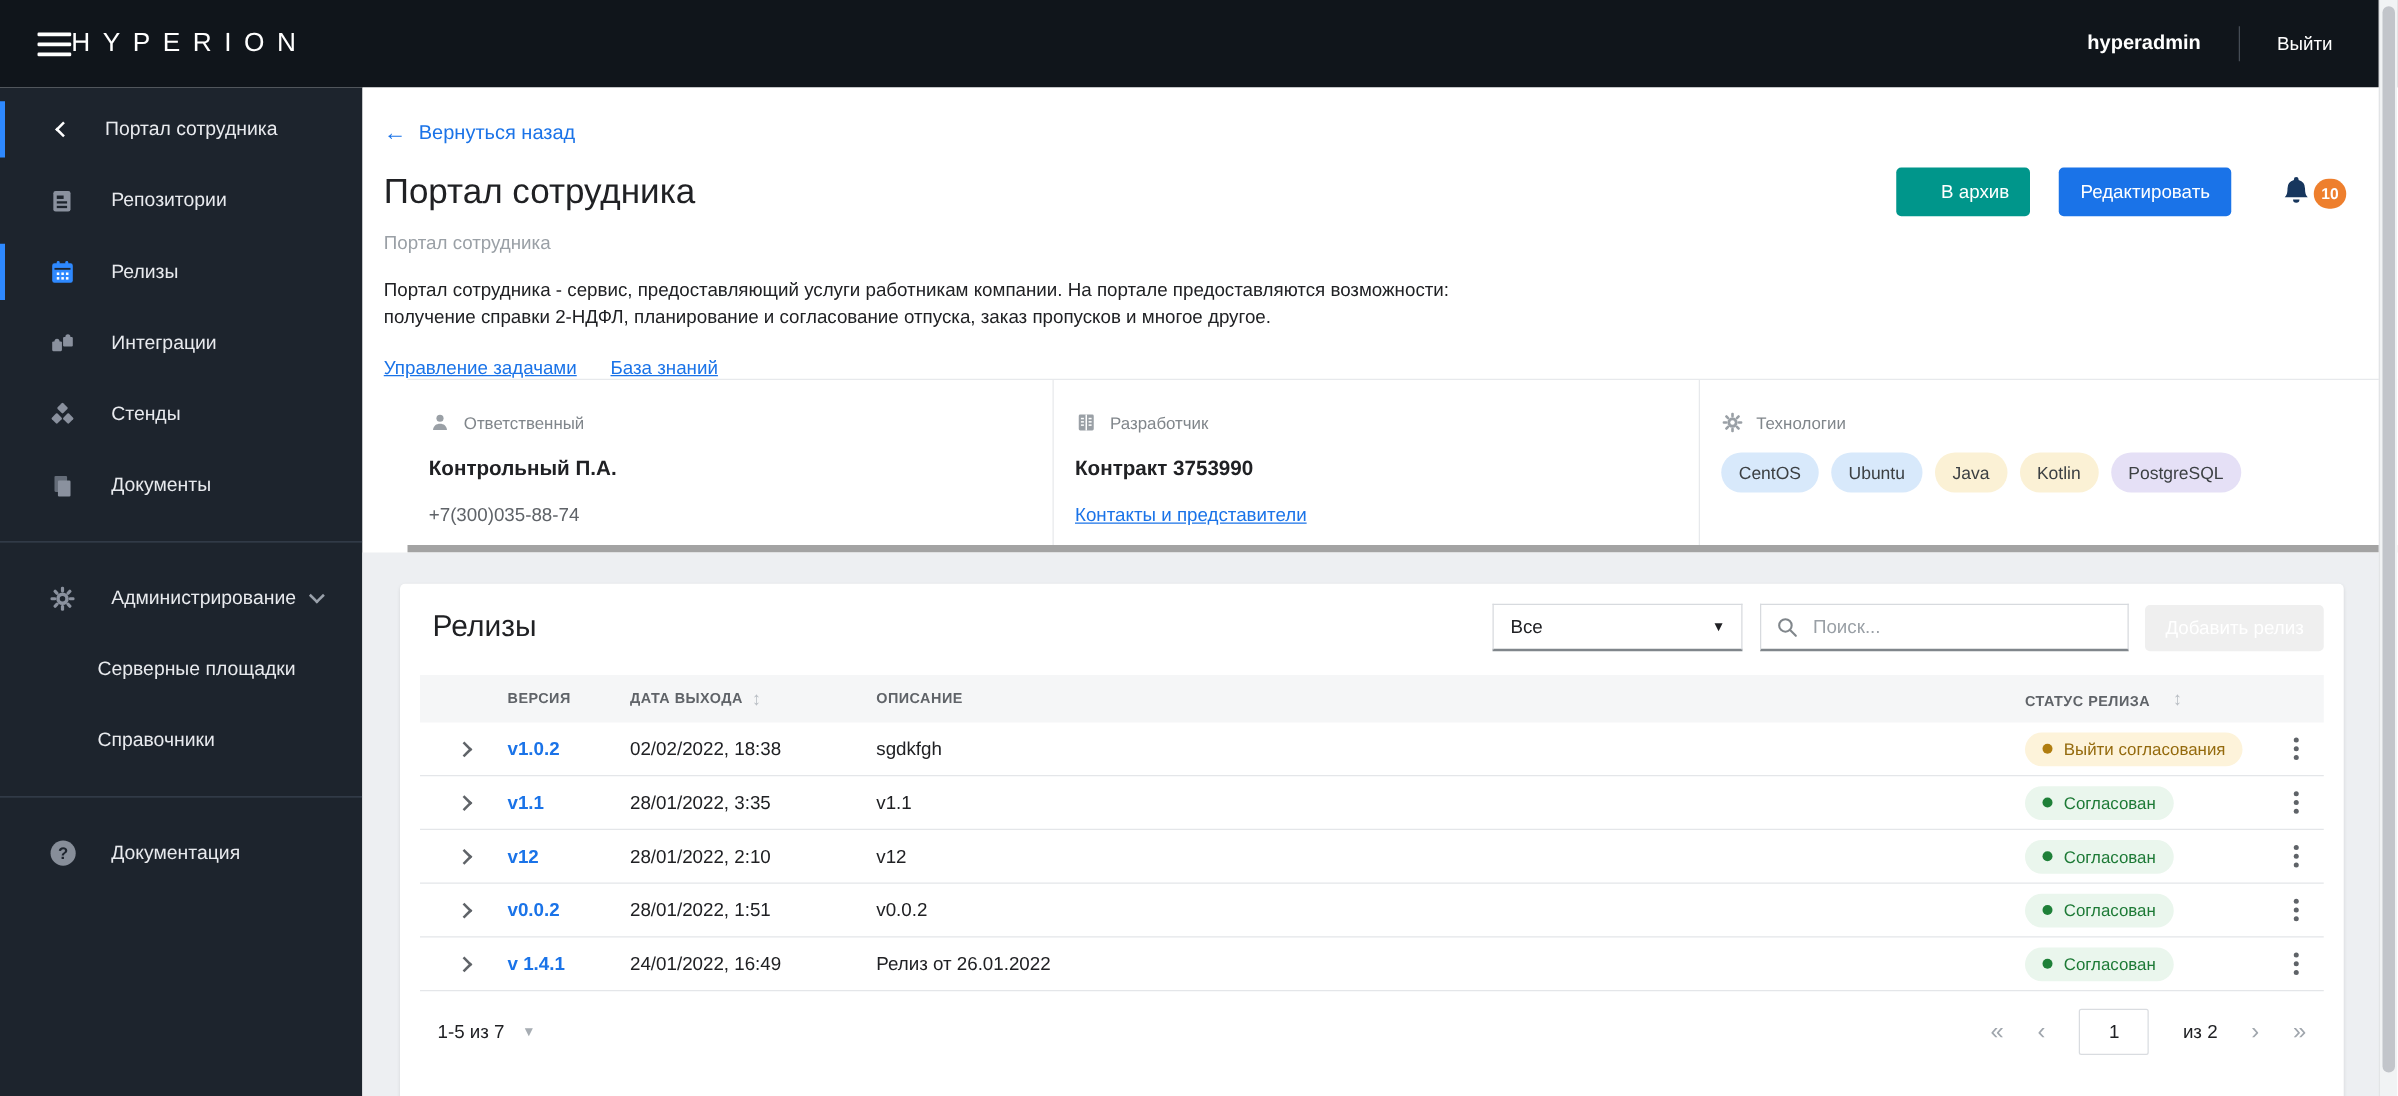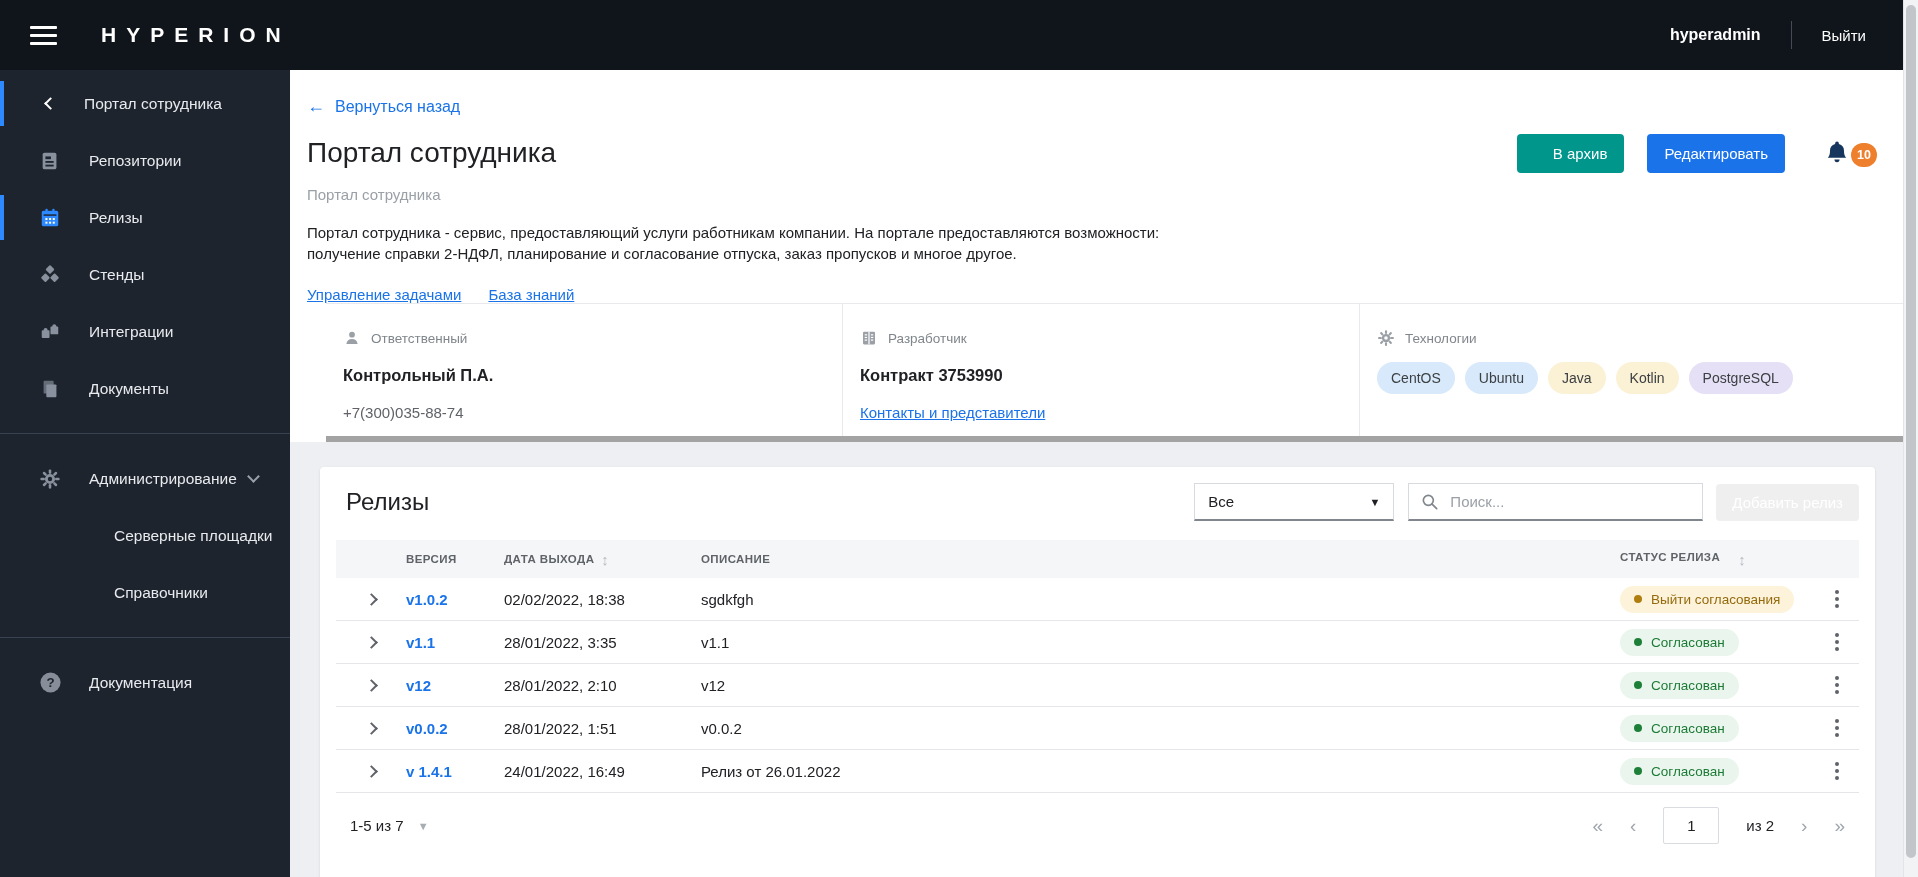--- a/index.html
+++ b/index.html
@@ -3,36 +3,36 @@
 <meta charset="utf-8">
 <style>
   * { margin:0; padding:0; box-sizing:border-box; }
   body { font-family:"Liberation Sans", sans-serif; background:#fff; }
   .app { position:relative; width:1918px; height:877px; overflow:hidden; background:#fff; }
 
   
   .topbar { height:70px; background:#10151b; display:flex; align-items:center; padding:0 52px 0 30px; color:#fff; }
   .hamburger { width:27px; height:19px; display:flex; flex-direction:column; justify-content:space-between; cursor:pointer; }
   .hamburger span { height:3px; background:#fff; border-radius:1px; }
-  .brand { margin-left:44px; font-size:21px; font-weight:700; letter-spacing:10px; color:#fff; }
+  .brand { font-size:21px; font-weight:400; letter-spacing:10px; color:#fff; }
   .topbar .spacer { flex:1; }
   .tb-user { font-weight:700; font-size:16px; }
   .tb-sep { width:1px; height:28px; background:#454c55; margin:0 30px; }
   .tb-logout { font-size:15px; color:#fff; cursor:pointer; }
 
   
   .body { display:flex; height:807px; }
 
   
   .sidebar { width:290px; flex-shrink:0; background:#1d242d; padding-top:5px; color:#e8eaee; overflow:hidden; }
   .side-item { position:relative; height:57px; display:flex; align-items:center; padding-left:38px; font-size:15.5px; cursor:pointer; }
   .side-item .ic { width:24px; height:24px; margin-right:27px; display:flex; align-items:center; justify-content:center; flex-shrink:0; }
   .side-item.active::before, .side-item.back::before { content:""; position:absolute; left:0; top:6px; bottom:6px; width:4px; background:#2e89ff; }
   .side-item.back .ic { margin-right:22px; }
-  .side-sub { height:57px; display:flex; align-items:center; padding-left:114px; font-size:15.5px; cursor:pointer; }
+  .side-sub { height:57px; display:flex; align-items:center; padding-left:78px; font-size:15.5px; cursor:pointer; }
   .side-div { height:1px; background:#394250; margin:16px 0; }
   .chev { display:inline-block; width:9px; height:9px; border-top:2px solid #fff; border-right:2px solid #fff; }
   .chev.left { transform:rotate(-135deg); }
   .chev.down { border-color:#9aa1ab; transform:rotate(135deg); position:absolute; right:32px; top:22px; }
 
   
   .main { flex:1; position:relative; display:flex; flex-direction:column; background:#fff; }
   .top-section { padding:26px 0 0 17px; height:256px; position:relative; }
   .back-link { display:inline-flex; align-items:center; gap:10px; color:#1a73e8; font-size:16px; cursor:pointer; }
   .back-link .arr { font-size:18px; }
@@ -71,21 +71,21 @@
   .search-box input { width:100%; height:38px; border:1px solid #d7dade; border-bottom:2px solid #80868b; padding:0 10px 0 41px; font-size:15px; font-family:inherit; color:#202124; outline:none; }
   .search-box input::placeholder { color:#9aa0a6; }
   .search-box svg { position:absolute; left:12px; top:9px; }
   .btn.add { margin-left:13px; padding:10px 16px; }
 
   .thead { display:flex; align-items:center; height:38px; background:#f5f6f7; margin-top:19px; font-size:11.5px; font-weight:700; letter-spacing:.4px; color:#5f6368; }
   .col-exp { width:70px; display:flex; justify-content:center; }
   .col-ver { width:98px; }
   .col-date { width:197px; display:flex; align-items:center; gap:7px; }
   .col-desc { flex:1; }
-  .col-status { width:195px; display:flex; align-items:flex-start; gap:18px;margin-left:26px; }
+  .col-status { width:195px; display:flex; align-items:flex-end; gap:18px;margin-left:26px; }
   .col-menu { width:44px; display:flex; justify-content:center; }
   .sort { font-size:15px; color:#b9bec4; font-weight:400; }
 
   .tr { display:flex; align-items:center; height:43px; border-bottom:1px solid #e4e6e9; font-size:15px; color:#202124; }
   .row-chev { width:9px; height:9px; border-top:2px solid #5f6368; border-right:2px solid #5f6368; transform:rotate(45deg); cursor:pointer; }
   .ver-link { color:#1a73e8; font-weight:700; cursor:pointer; }
   .status-chip { display:inline-flex; align-items:center; gap:9px; padding:6px 14px; border-radius:15px; font-size:13.5px; }
   .status-chip .dot { width:8px; height:8px; border-radius:50%; }
   .status-chip.pending { background:#fdf3da; color:#946a0d; }
   .status-chip.pending .dot { background:#b07d0f; }
@@ -161,38 +161,38 @@
                 <rect x="15" y="16" width="2.2" height="2.2"></rect>
               </g>
             </svg>
         </span>
         <span>Релизы</span>
       </div>
 
       <div class="side-item">
         <span class="ic">
           <svg width="22" height="22" viewBox="0 0 24 24" fill="#8a919e">
-              <rect x="8.5" y="2.5" width="7" height="7" rx="1" transform="rotate(45 12 6)"></rect>
-              <rect x="3.5" y="11.5" width="7" height="7" rx="1" transform="rotate(45 7 15)"></rect>
-              <rect x="13.5" y="11.5" width="7" height="7" rx="1" transform="rotate(45 17 15)"></rect>
-            </svg>
-        </span>
-        <span>Стенды</span>
-      </div>
-
-      <div class="side-item">
-        <span class="ic">
-          <svg width="22" height="22" viewBox="0 0 24 24" fill="#8a919e">
               <rect x="3" y="10" width="8.5" height="8.5" rx="1"></rect>
               <circle cx="7.2" cy="9.8" r="2.2"></circle>
               <rect x="12.5" y="6" width="8.5" height="8.5" rx="1"></rect>
               <circle cx="16.7" cy="5.8" r="2.2"></circle>
             </svg>
         </span>
         <span>Интеграции</span>
+      </div>
+
+      <div class="side-item">
+        <span class="ic">
+          <svg width="22" height="22" viewBox="0 0 24 24" fill="#8a919e">
+              <rect x="8.5" y="2.5" width="7" height="7" rx="1" transform="rotate(45 12 6)"></rect>
+              <rect x="3.5" y="11.5" width="7" height="7" rx="1" transform="rotate(45 7 15)"></rect>
+              <rect x="13.5" y="11.5" width="7" height="7" rx="1" transform="rotate(45 17 15)"></rect>
+            </svg>
+        </span>
+        <span>Стенды</span>
       </div>
 
       <div class="side-item">
         <span class="ic">
           <svg width="22" height="22" viewBox="0 0 24 24">
               <rect x="5" y="3" width="11" height="14" rx="1" fill="#646c78"></rect>
               <rect x="8" y="7" width="11" height="14" rx="1" fill="#8a919e"></rect>
             </svg>
         </span>
         <span>Документы</span>

